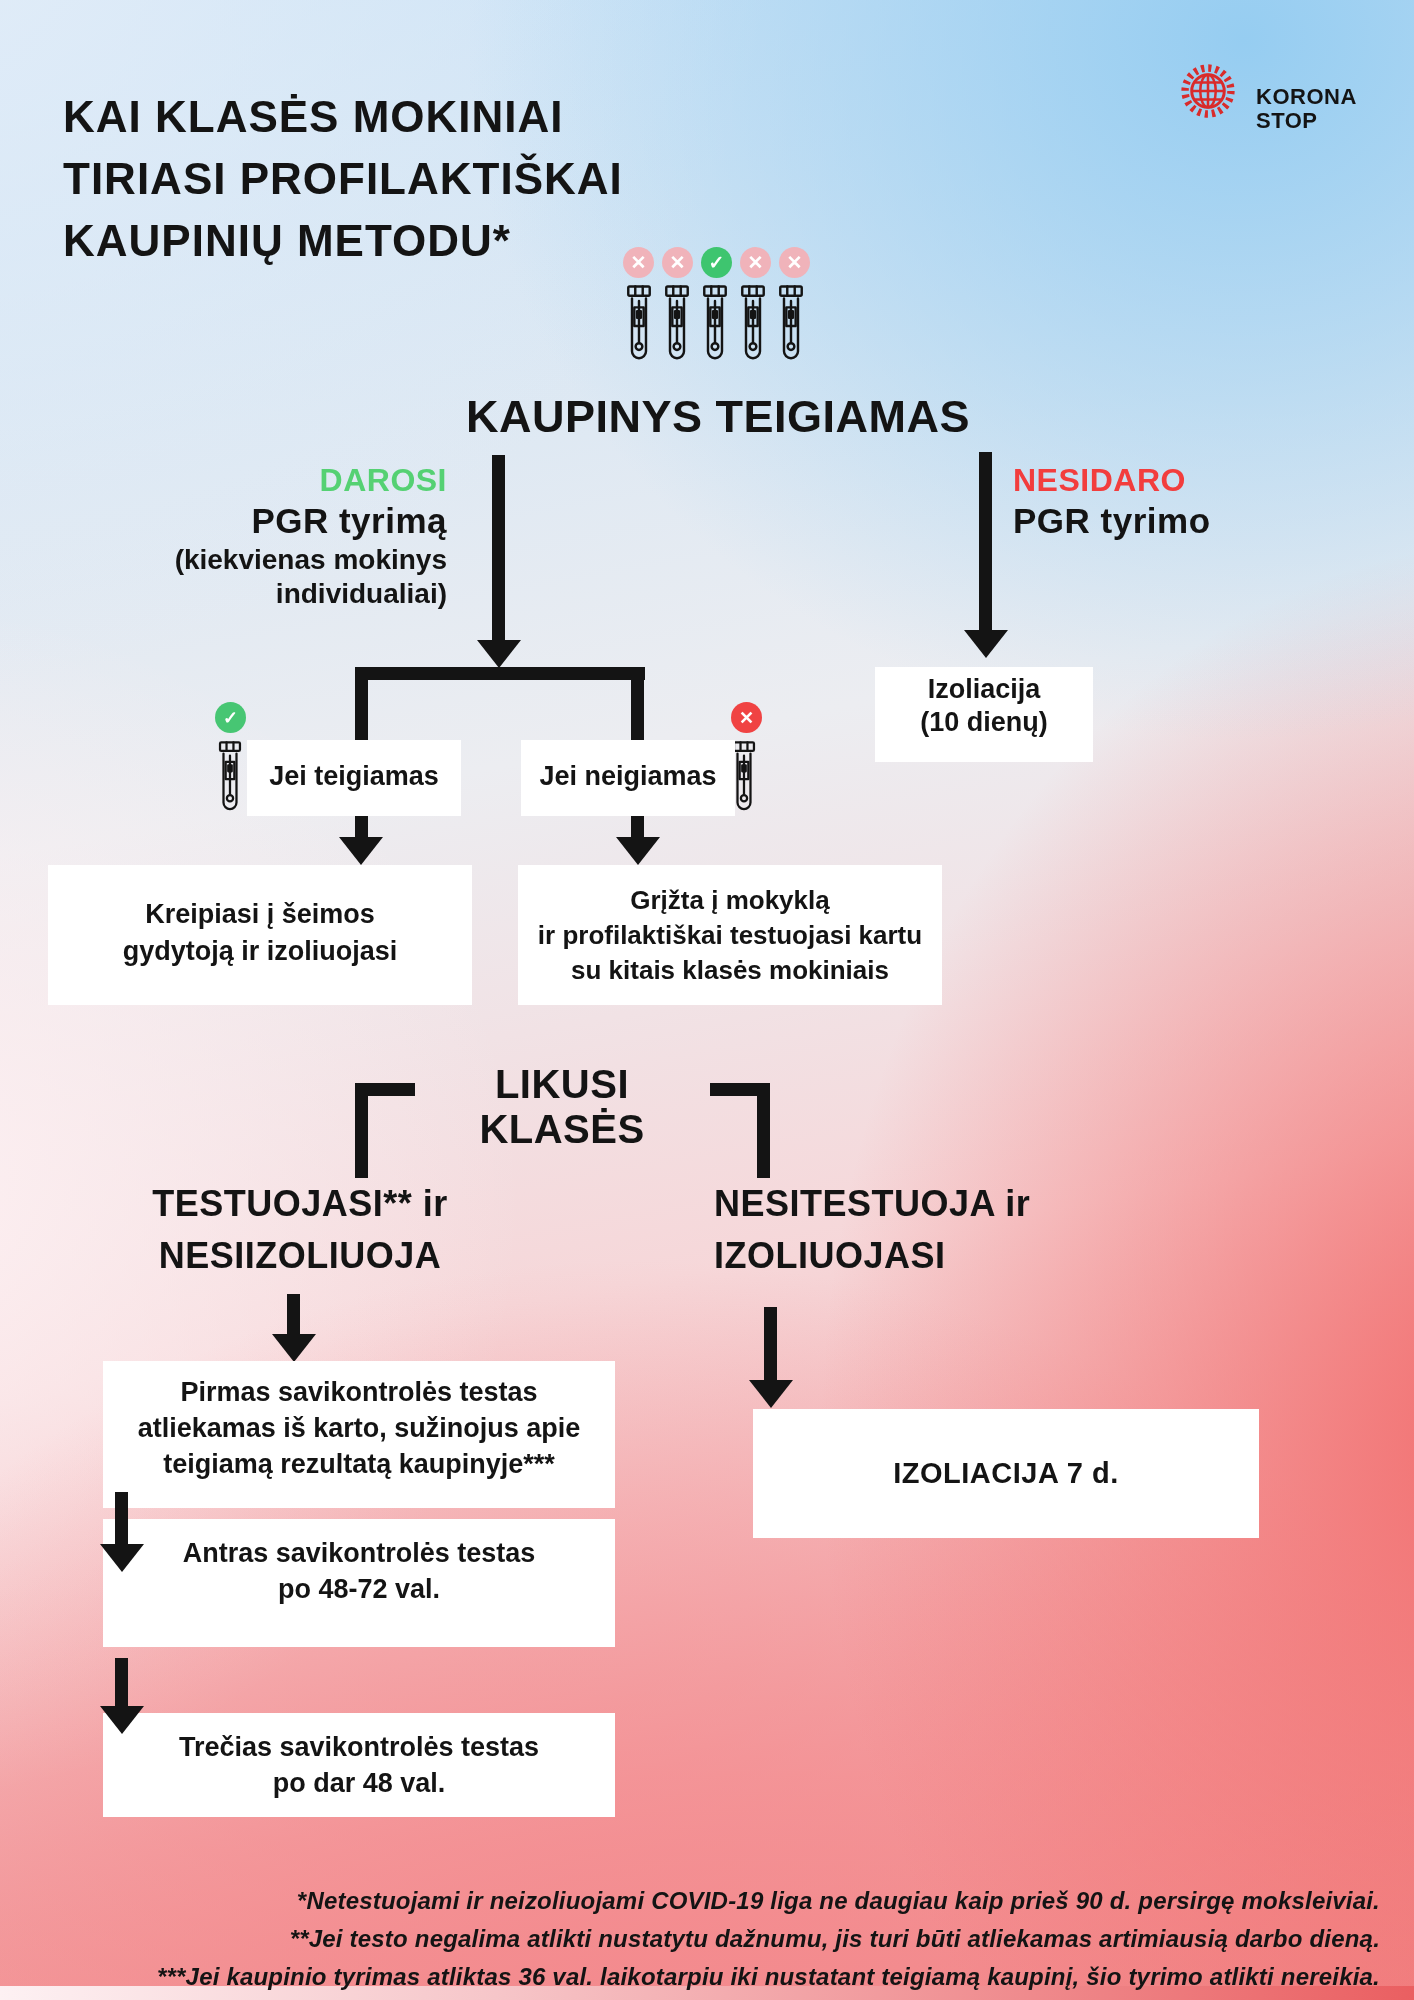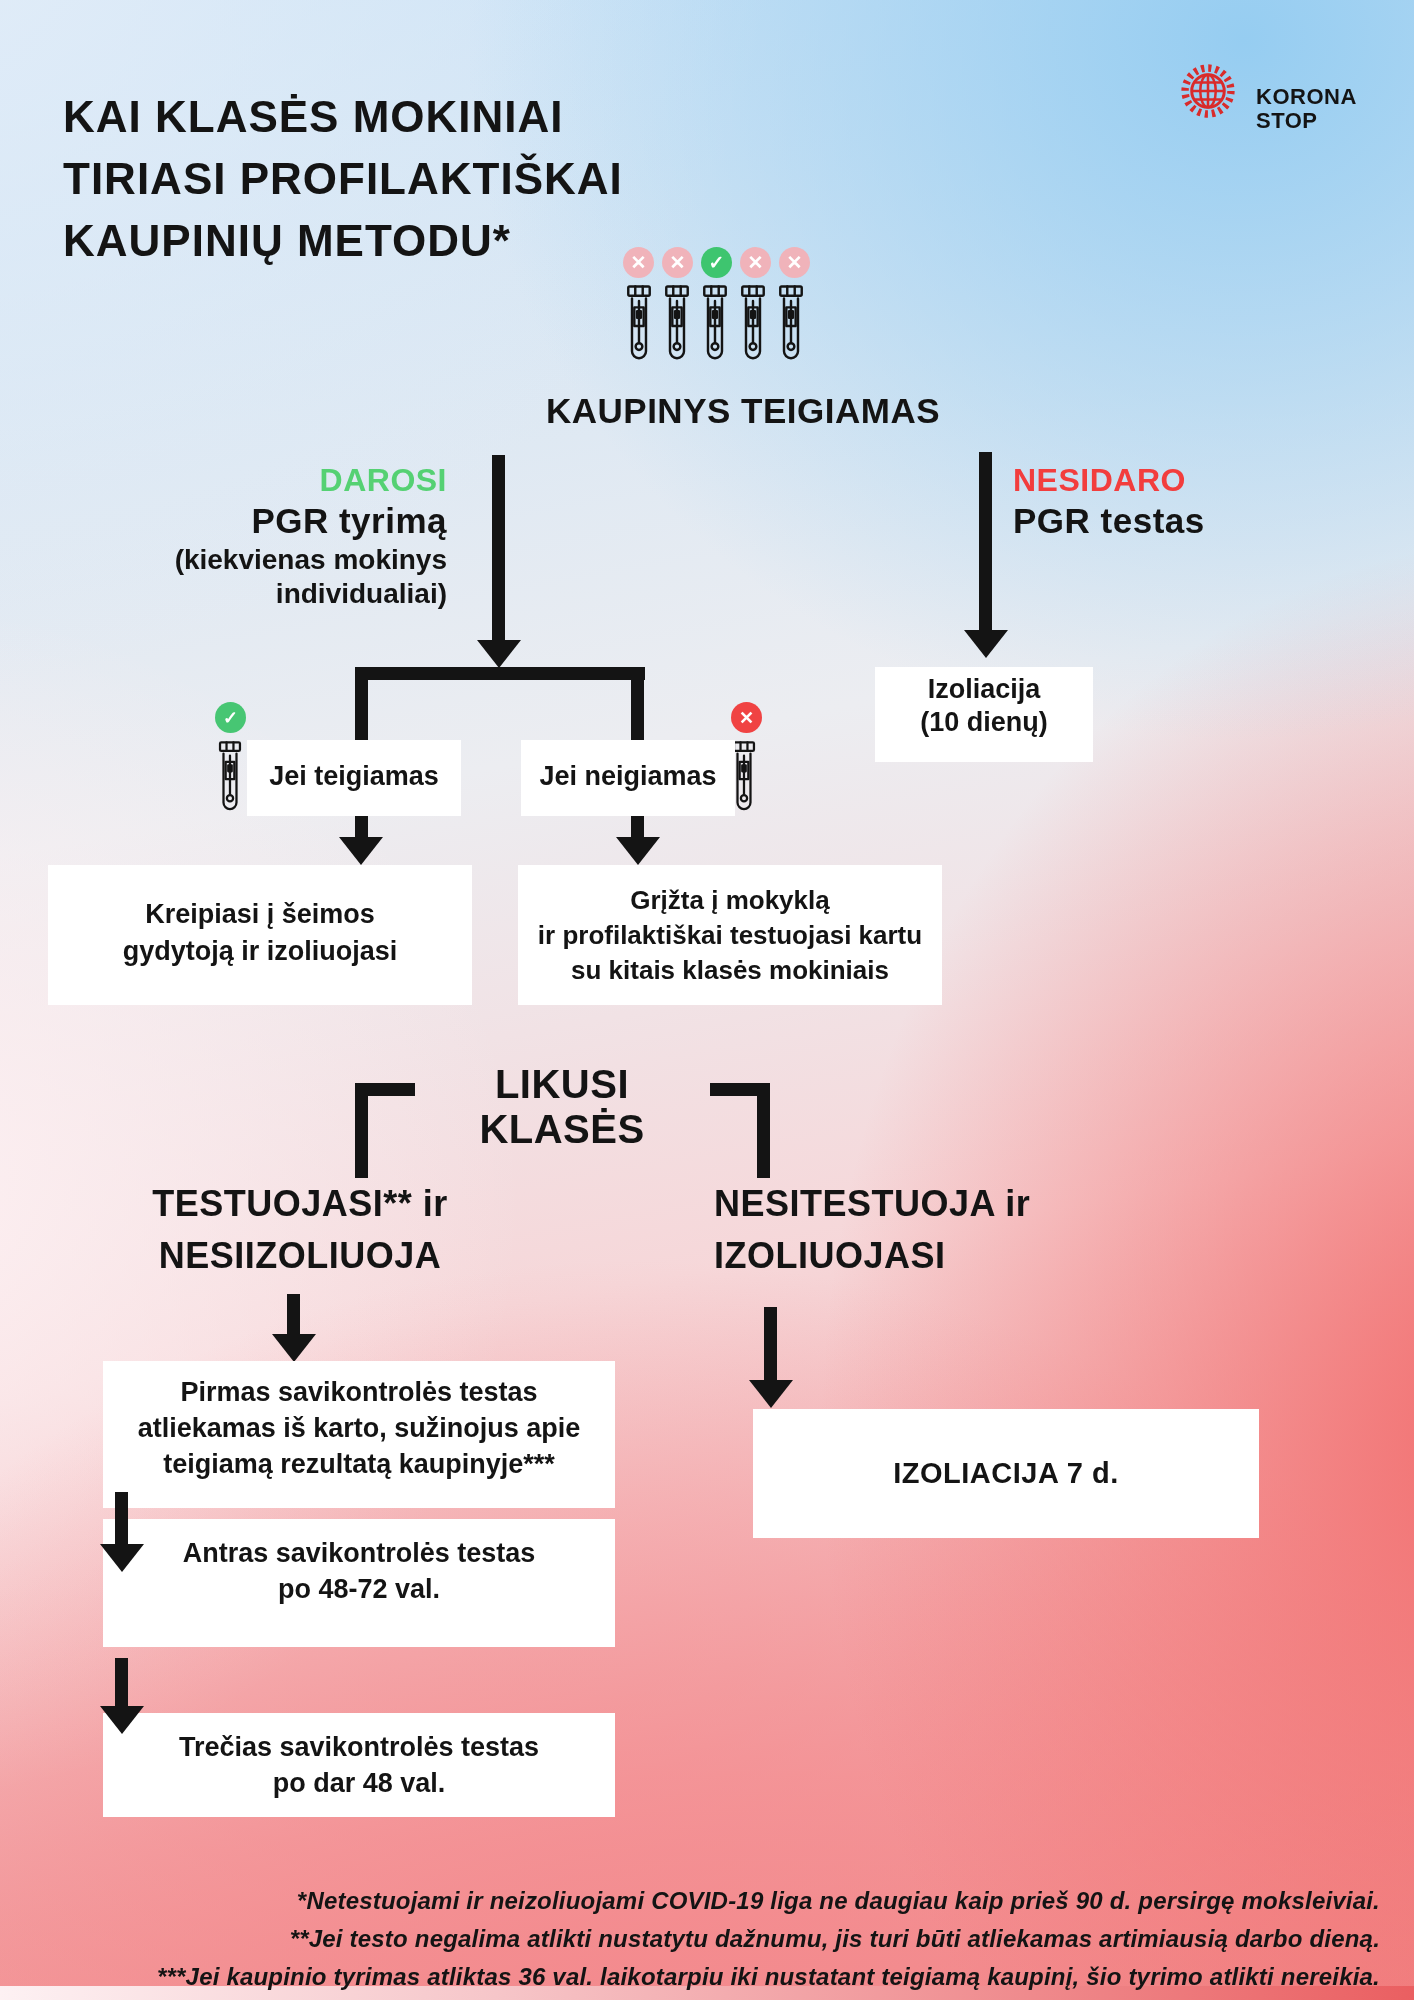--- a/index.html
+++ b/index.html
@@ -20,21 +20,21 @@
   
   .logo-text{left:1256px;top:85px;font-size:22px;line-height:24px;font-weight:800;letter-spacing:.5px;}
   
   .status-row{left:623px;top:247px;display:flex;gap:8px;z-index:2;}
   .status-dot{width:31px;height:31px;border-radius:50%;display:flex;align-items:center;justify-content:center;
     color:#fff;font-size:19px;font-weight:700;}
   .status-x{background:#f0b3ba;}
   .status-check{background:#3ec56f;}
   .tube-row{left:625px;top:285px;display:flex;gap:10px;}
   
-  .pool-heading{left:443px;top:391px;width:600px;text-align:center;font-size:35px;font-weight:800;letter-spacing:.5px;}
+  .pool-heading{left:418px;top:391px;width:600px;text-align:center;font-size:45px;font-weight:800;letter-spacing:.5px;}
   .likusi-heading{left:411px;top:1062px;width:302px;text-align:center;font-size:40px;font-weight:800;letter-spacing:.5px;}
   
   .vline,.hline{background:#141414;z-index:1;}
   .ahead{width:0;height:0;border-left:22px solid transparent;border-right:22px solid transparent;
     border-top:28px solid #141414;z-index:1;}
   .over{z-index:3;}
   
   .branch-left{left:87px;top:461px;width:360px;text-align:right;}
   .branch-right{left:1013px;top:461px;width:360px;text-align:left;}
   .branch-word{font-size:32px;line-height:38px;font-weight:800;letter-spacing:.5px;}
@@ -173,21 +173,21 @@
 
   <div class="abs branch-left">
     <div class="branch-word green">DAROSI</div>
     <div class="branch-main">PGR tyrimą</div>
     <div class="branch-sub">(kiekvienas mokinys</div>
     <div class="branch-sub">individualiai)</div>
   </div>
 
   <div class="abs branch-right">
     <div class="branch-word red">NESIDARO</div>
-    <div class="branch-main">PGR testas</div>
+    <div class="branch-main">PGR tyrimo</div>
   </div>
 
   <div class="abs wbox izo-box">
     <div>Izoliacija</div>
     <div>(10 dienų)</div>
   </div>
 
   <div class="abs hline" style="left:355px;top:667px;width:290px;height:13px;"></div>
   <div class="abs vline" style="left:355px;top:667px;width:13px;height:170px;"></div>
   <div class="abs ahead" style="left:339px;top:837px;"></div>

